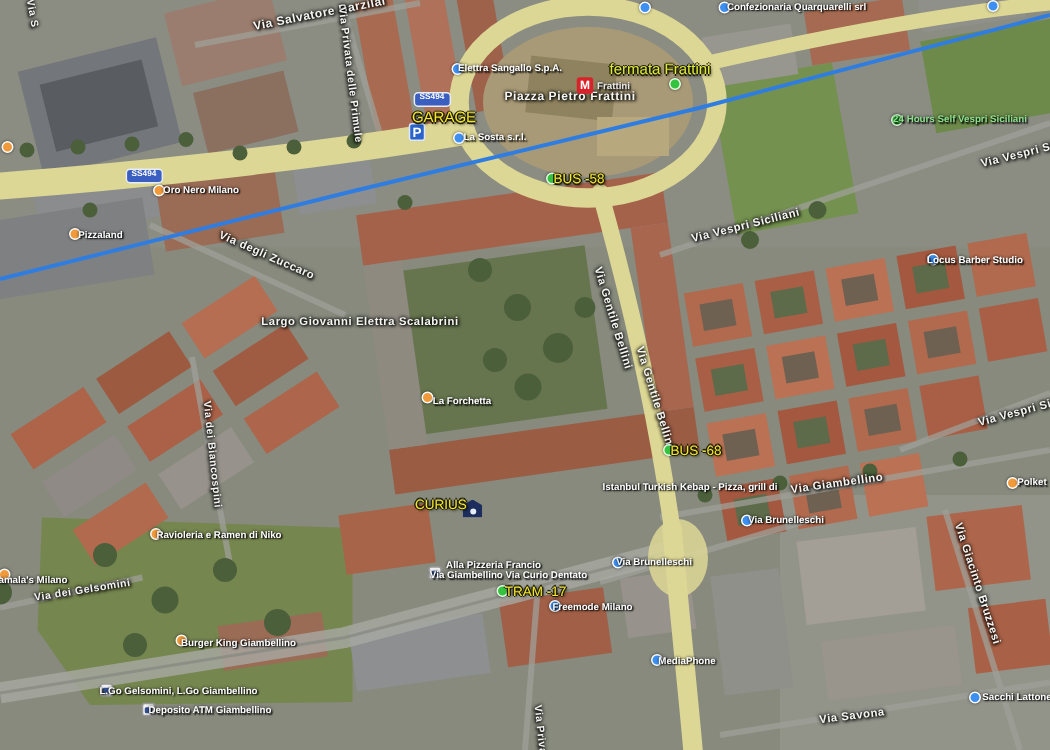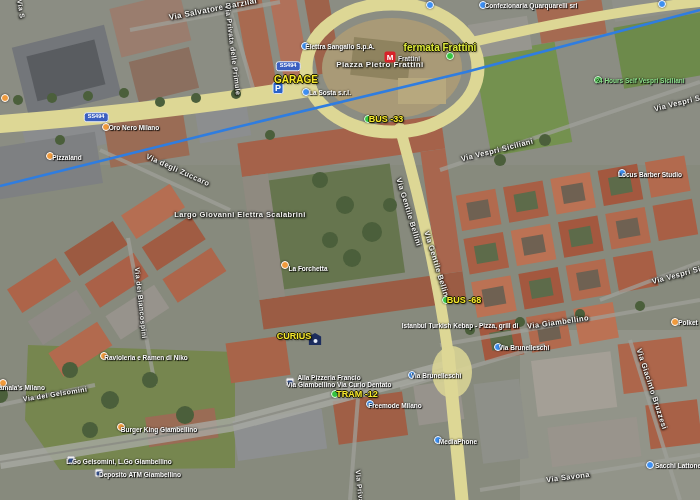--- a/index.html
+++ b/index.html
@@ -5,21 +5,21 @@
   html,body{margin:0;padding:0;background:#222;}
   #stage{position:relative;width:700px;height:500px;overflow:hidden;
          font-family:"Liberation Sans",sans-serif;background:#878a7d;cursor:grab;}
   #bg{position:absolute;left:0;top:0;}
   #overlay{position:absolute;left:0;top:0;width:700px;height:500px;}
   .street-label{position:absolute;white-space:nowrap;color:#f5f5f2;font-weight:700;
      letter-spacing:.4px;
      text-shadow:0 0 2px rgba(0,0,0,.95),0 0 3px rgba(0,0,0,.85),1px 1px 2px rgba(0,0,0,.9);}
   .poi-label{position:absolute;white-space:nowrap;color:#fdfdfd;font-size:6.5px;font-weight:700;
      text-shadow:0 0 2px rgba(0,0,0,.95),1px 1px 1px rgba(0,0,0,.9);}
-  .transit-label{position:absolute;white-space:nowrap;font-weight:700;
+  .transit-label{position:absolute;white-space:nowrap;font-weight:400;
      text-shadow:-1px 0 0 #1c1c00,1px 0 0 #1c1c00,0 -1px 0 #1c1c00,0 1px 0 #1c1c00,1px 1px 2px #000;}
   .icon{position:absolute;box-sizing:border-box;}
   .dot{width:8px;height:8px;border-radius:50%;border:1px solid #fff;box-shadow:0 0 2px rgba(0,0,0,.6);}
   .i-orange{background:#f09a3c;}
   .i-blue{background:#3d8ff2;}
   .i-green{background:#35c33f;border-color:#e8ffe8;}
   .i-whitebus{width:9px;height:9px;border-radius:2px;background:#f2f2f2;border:1px solid #999;
      display:flex;align-items:center;justify-content:center;}
   .i-whitebus::after{content:"";width:5px;height:4px;background:#35508c;border-radius:1px;}
   .i-parking{width:11px;height:12px;border-radius:2px;background:#2a63c9;color:#fff;
@@ -223,25 +223,25 @@
       <div class="street-label" style="font-size: 7.5px; left: 558px; top: 322px; transform: translate(-50%, -50%) rotate(-8deg);">Via Giambellino</div>
       <div class="street-label" style="font-size: 7px; left: 55px; top: 394px; transform: translate(-50%, -50%) rotate(-9deg);">Via dei Gelsomini</div>
       <div class="street-label" style="font-size: 7.5px; left: 652px; top: 389px; transform: translate(-50%, -50%) rotate(72deg);">Via Giacinto Bruzzesi</div>
       <div class="street-label" style="font-size: 7.5px; left: 568px; top: 477px; transform: translate(-50%, -50%) rotate(-7deg);">Via Savona</div>
       <div class="street-label" style="font-size: 7px; left: 360px; top: 490px; transform: translate(-50%, -50%) rotate(84deg);">Via Privata</div>
       <div class="icon i-parking" style="left: 278px; top: 88px; transform: translate(-50%, -50%) rotate(0deg);">P</div>
       <div class="transit-label" style="font-size: 10px; color: rgb(245, 230, 46); left: 296px; top: 79px; transform: translate(-50%, -50%) rotate(0deg);">GARAGE</div>
       <div class="icon dot i-green" style="left: 450px; top: 56px; transform: translate(-50%, -50%) rotate(0deg);"></div>
       <div class="transit-label" style="font-size: 10px; color: rgb(221, 233, 60); left: 440px; top: 47px; transform: translate(-50%, -50%) rotate(0deg);">fermata Frattini</div>
       <div class="icon dot i-green" style="left: 368px; top: 119px; transform: translate(-50%, -50%) rotate(0deg);"></div>
-      <div class="transit-label" style="font-size: 9px; color: rgb(245, 230, 46); left: 386px; top: 119px; transform: translate(-50%, -50%) rotate(0deg);">BUS -33</div>
+      <div class="transit-label" style="font-size: 9px; color: rgb(245, 230, 46); left: 386px; top: 119px; transform: translate(-50%, -50%) rotate(0deg);">BUS -58</div>
       <div class="icon dot i-green" style="left: 446px; top: 300px; transform: translate(-50%, -50%) rotate(0deg);"></div>
       <div class="transit-label" style="font-size: 9px; color: rgb(245, 230, 46); left: 464px; top: 300px; transform: translate(-50%, -50%) rotate(0deg);">BUS -68</div>
       <div class="icon dot i-green" style="left: 335px; top: 394px; transform: translate(-50%, -50%) rotate(0deg);"></div>
-      <div class="transit-label" style="font-size: 9px; color: rgb(245, 230, 46); left: 357px; top: 394px; transform: translate(-50%, -50%) rotate(0deg);">TRAM -12</div>
+      <div class="transit-label" style="font-size: 9px; color: rgb(245, 230, 46); left: 357px; top: 394px; transform: translate(-50%, -50%) rotate(0deg);">TRAM -17</div>
       <div class="icon i-house" style="left: 315px; top: 339px; transform: translate(-50%, -50%) rotate(0deg);"></div>
       <div class="transit-label" style="font-size: 9px; color: rgb(245, 230, 46); left: 294px; top: 336px; transform: translate(-50%, -50%) rotate(0deg);">CURIUS</div>
       <div class="icon dot i-blue" style="left: 305px; top: 46px; transform: translate(-50%, -50%) rotate(0deg);"></div>
       <div class="poi-label" style="left: 340px; top: 46px; transform: translate(-50%, -50%) rotate(0deg);">Elettra Sangallo S.p.A.</div>
       <div class="icon dot i-blue" style="left: 306px; top: 92px; transform: translate(-50%, -50%) rotate(0deg);"></div>
       <div class="poi-label" style="left: 330px; top: 92px; transform: translate(-50%, -50%) rotate(0deg);">La Sosta s.r.l.</div>
       <div class="icon i-metro" style="left: 390px; top: 57px; transform: translate(-50%, -50%) rotate(0deg);">M</div>
       <div class="poi-label" style="color: rgb(232, 232, 232); left: 409px; top: 58px; transform: translate(-50%, -50%) rotate(0deg);">Frattini</div>
       <div class="icon dot i-orange" style="left: 106px; top: 127px; transform: translate(-50%, -50%) rotate(0deg);"></div>
       <div class="poi-label" style="left: 134px; top: 127px; transform: translate(-50%, -50%) rotate(0deg);">Oro Nero Milano</div>

